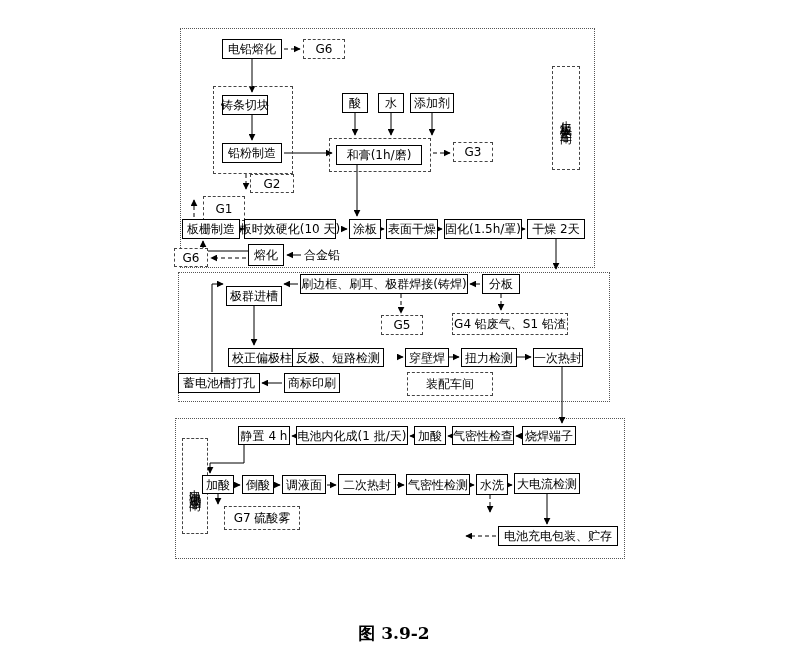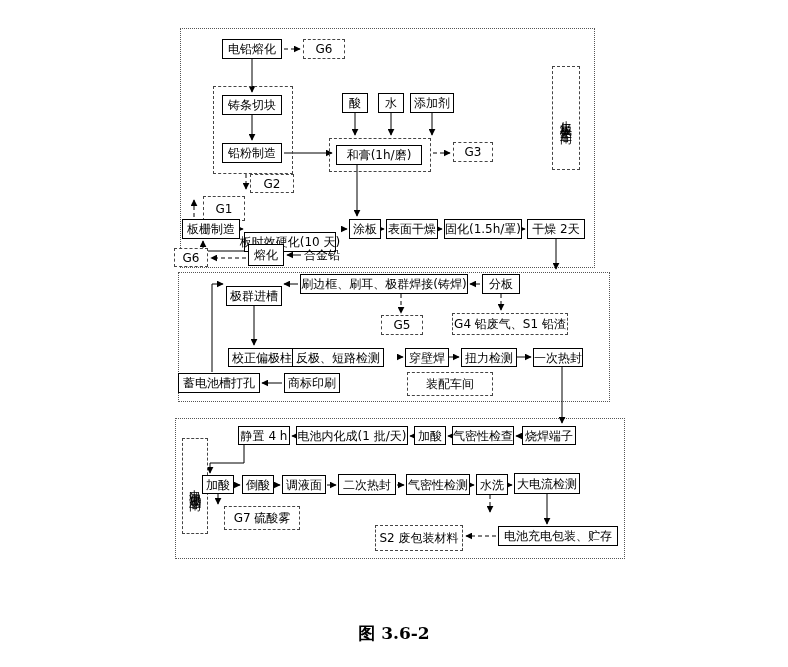--- a/index.html
+++ b/index.html
@@ -87,31 +87,31 @@
     <line class="dd" x1="490" y1="495" x2="490" y2="512" marker-end="url(#ah)"></line>
     <line class="dd" x1="496" y1="536" x2="466" y2="536" marker-end="url(#ah)"></line>
   </svg>
 
   <div class="n dash v" style="left:552px;top:66px;width:28px;height:104px">生极板生产车间</div>
   <div class="n dash" style="left:407px;top:372px;width:86px;height:24px">装配车间</div>
   <div class="n dash v" style="left:182px;top:438px;width:26px;height:96px">电池化成车间</div>
 
   <div class="n" style="left:222px;top:39px;width:60px;height:20px">电铅熔化</div>
   <div class="n dash" style="left:303px;top:39px;width:42px;height:20px">G6</div>
-  <div class="n" style="left:222px;top:95px;width:60px;height:20px">铸条切块</div>
+  <div class="n" style="left:222px;top:95px;width:46px;height:20px">铸条切块</div>
   <div class="n" style="left:222px;top:143px;width:60px;height:20px">铅粉制造</div>
   <div class="n" style="left:342px;top:93px;width:26px;height:20px">酸</div>
   <div class="n" style="left:378px;top:93px;width:26px;height:20px">水</div>
   <div class="n" style="left:410px;top:93px;width:44px;height:20px">添加剂</div>
   <div class="n" style="left:336px;top:145px;width:86px;height:20px">和膏(1h/磨)</div>
   <div class="n dash" style="left:453px;top:142px;width:40px;height:20px">G3</div>
   <div class="n dash" style="left:250px;top:174px;width:44px;height:19px">G2</div>
   <div class="n dash" style="left:203px;top:196px;width:42px;height:25px">G1</div>
   <div class="n" style="left:182px;top:219px;width:58px;height:20px">板栅制造</div>
-  <div class="n" style="left:244px;top:232px;width:92px;height:20px">板时效硬化(10 天)</div>
+  <div class="n" style="left:244px;top:219px;width:92px;height:20px">板时效硬化(10 天)</div>
   <div class="n" style="left:349px;top:219px;width:32px;height:20px">涂板</div>
   <div class="n" style="left:386px;top:219px;width:52px;height:20px">表面干燥</div>
   <div class="n" style="left:444px;top:219px;width:78px;height:20px">固化(1.5h/罩)</div>
   <div class="n" style="left:527px;top:219px;width:58px;height:20px">干燥 2天</div>
   <div class="n dash" style="left:174px;top:248px;width:34px;height:19px">G6</div>
   <div class="n" style="left:248px;top:244px;width:36px;height:22px">熔化</div>
   <div class="t" style="left:304px;top:249px">合金铅</div>
 
   <div class="n" style="left:226px;top:286px;width:56px;height:20px">极群进槽</div>
   <div class="n" style="left:300px;top:274px;width:168px;height:20px">刷边框、刷耳、极群焊接(铸焊)</div>
@@ -132,20 +132,19 @@
   <div class="n" style="left:452px;top:426px;width:62px;height:19px">气密性检查</div>
   <div class="n" style="left:522px;top:426px;width:54px;height:19px">烧焊端子</div>
   <div class="n" style="left:202px;top:475px;width:32px;height:19px">加酸</div>
   <div class="n" style="left:242px;top:475px;width:32px;height:19px">倒酸</div>
   <div class="n" style="left:282px;top:475px;width:44px;height:19px">调液面</div>
   <div class="n" style="left:338px;top:474px;width:58px;height:21px">二次热封</div>
   <div class="n" style="left:406px;top:474px;width:64px;height:21px">气密性检测</div>
   <div class="n" style="left:476px;top:474px;width:32px;height:21px">水洗</div>
   <div class="n" style="left:514px;top:473px;width:66px;height:21px">大电流检测</div>
   <div class="n dash" style="left:224px;top:506px;width:76px;height:24px">G7 硫酸雾</div>
-  <div class="n dash" style="left:375px;top:525px;width:88px;height:26px">S2 废包装材料</div>
   <div class="n" style="left:498px;top:526px;width:120px;height:20px">电池充电包装、贮存</div>
 
   <div class="caption">
-    <span>图 3.6-2</span>
+    <span>图 3.9-2</span>
   </div>
 
 </div>
 
 </body></html>

